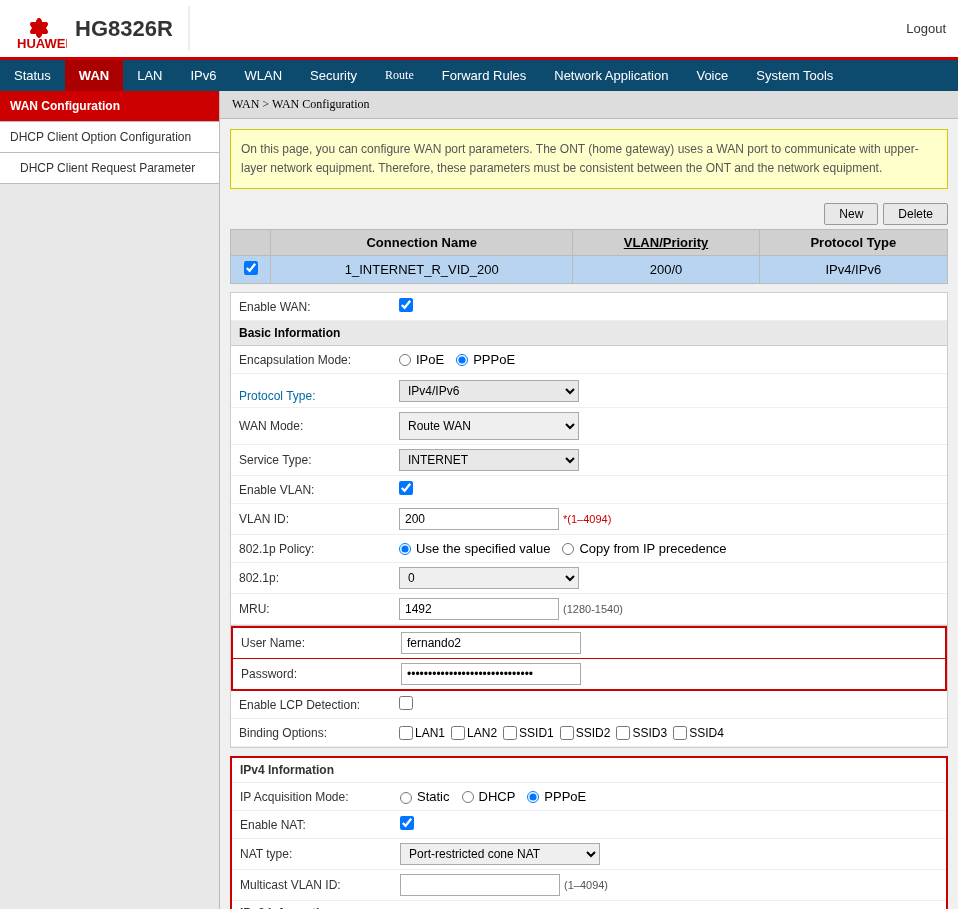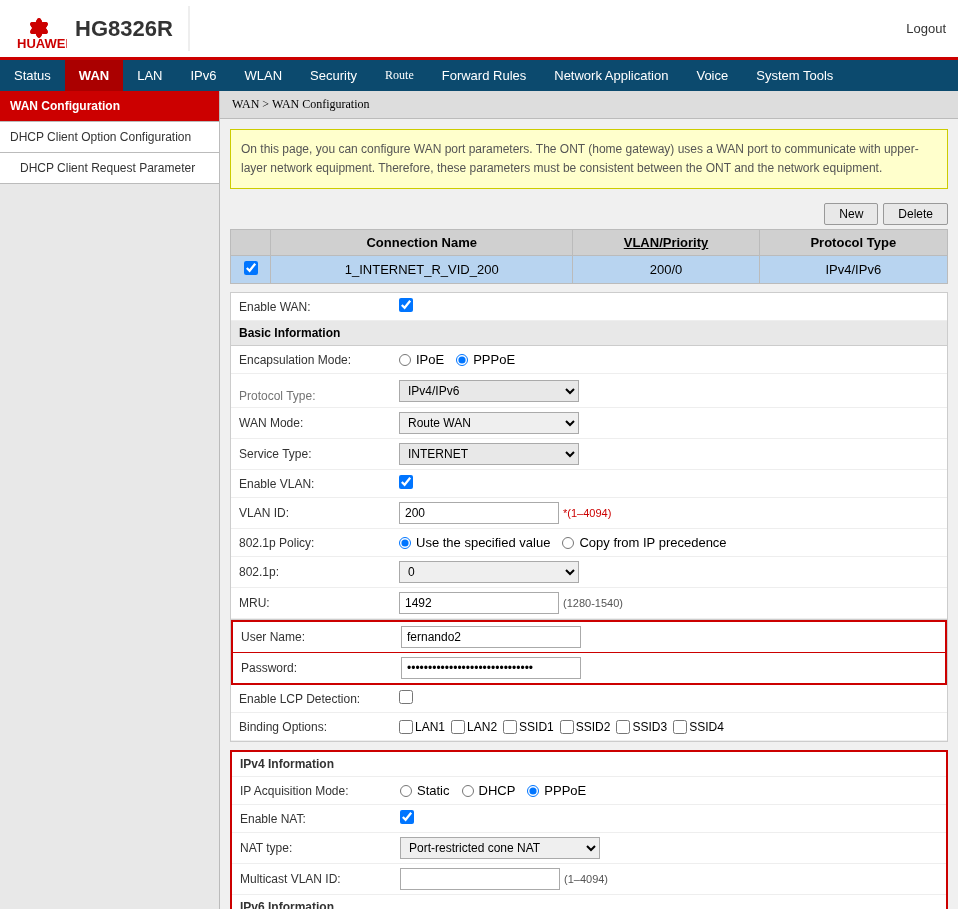--- a/index.html
+++ b/index.html
@@ -117,32 +117,32 @@
               <span>IPoE</span>
           </label>
           <label class="radio-label" style="display:flex;align-items:center;gap:3px;font-size:12px;">
             <input type="radio" name="encap" checked="" style=""> 
               <span>PPPoE</span>
           </label>
         </div>
       </div>
 
       <div style="display:flex;align-items:center;padding:4px 8px;border-bottom:1px solid #eee;min-height:28px;">
-        <div style="width:160px;font-size:12px;color:#737373;margin-top:11px;">Protocol Type:</div>
+        <div style="width:160px;font-size:12px;color:#0369a1;margin-top:11px;">Protocol Type:</div>
         <div style="flex:1;">
           <select style="width:180px;border:1px solid #aaa;padding:2px 4px;font-size:12px;height:22px;background:#e8e8e8;">
             <option>IPv4/IPv6</option>
           </select>
         </div>
       </div>
 
       <div style="display:flex;align-items:center;padding:4px 8px;border-bottom:1px solid #eee;min-height:28px;">
         <div style="width:160px;font-size:12px;color:#333;">WAN Mode:</div>
         <div style="flex:1;">
-          <select style="width:180px;border:1px solid #aaa;padding:2px 4px;font-size:12px;height:22px;">
+          <select style="width:180px;border:1px solid #aaa;padding:2px 4px;font-size:12px;height:28px;">
             <option>Route WAN</option>
             <option>Bridge WAN</option>
           </select>
         </div>
       </div>
 
       <div style="display:flex;align-items:center;padding:4px 8px;border-bottom:1px solid #eee;min-height:28px;">
         <div style="width:160px;font-size:12px;color:#333;">Service Type:</div>
         <div style="flex:1;">
           <select style="width:180px;border:1px solid #aaa;padding:2px 4px;font-size:12px;height:22px;background:#e8e8e8;">
@@ -234,21 +234,21 @@
       </div>
     </div>
 
     <div style="margin:8px 10px; border:2px solid #cc0000; background:white;">
 
       <div style="font-weight:bold;padding:5px 8px;font-size:12px;border-bottom:1px solid #eee;color:#333;">IPv4 Information</div>
 
       <div style="display:flex;align-items:center;padding:4px 8px;border-bottom:1px solid #eee;min-height:28px;">
         <div style="width:160px;font-size:12px;color:#333;">IP Acquisition Mode:</div>
         <div style="flex:1;display:flex;align-items:center;gap:12px;">
-          <label style="display:flex;align-items:center;gap:3px;font-size:12px;">
+          <label style="display:flex;align-items:flex-end;gap:3px;font-size:12px;">
             <input type="radio" name="ipv4acq" style=""> 
               <span>Static</span>
           </label>
           <label style="display:flex;align-items:center;gap:3px;font-size:12px;">
             <input type="radio" name="ipv4acq" style=""> 
               <span>DHCP</span>
           </label>
           <label style="display:flex;align-items:center;gap:3px;font-size:12px;">
             <input type="radio" name="ipv4acq" checked="" style=""> 
               <span>PPPoE</span>

